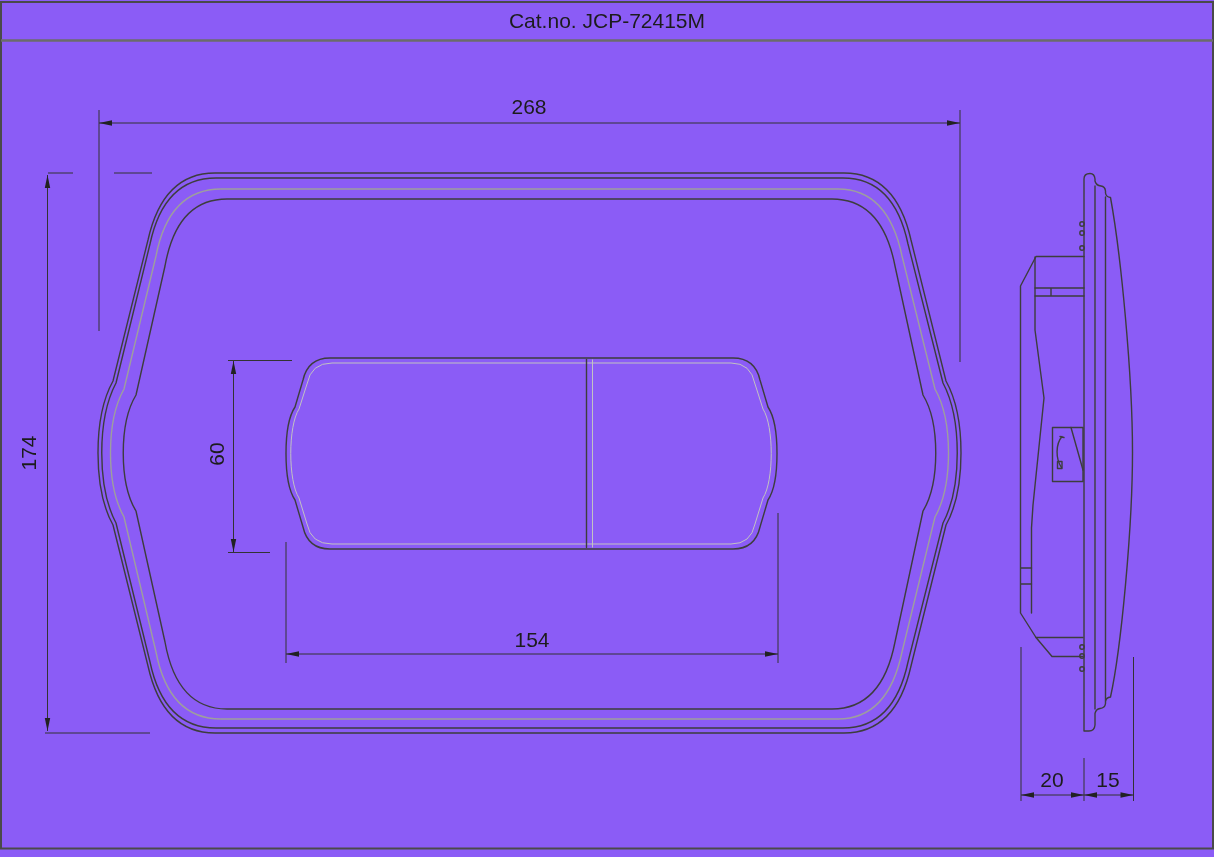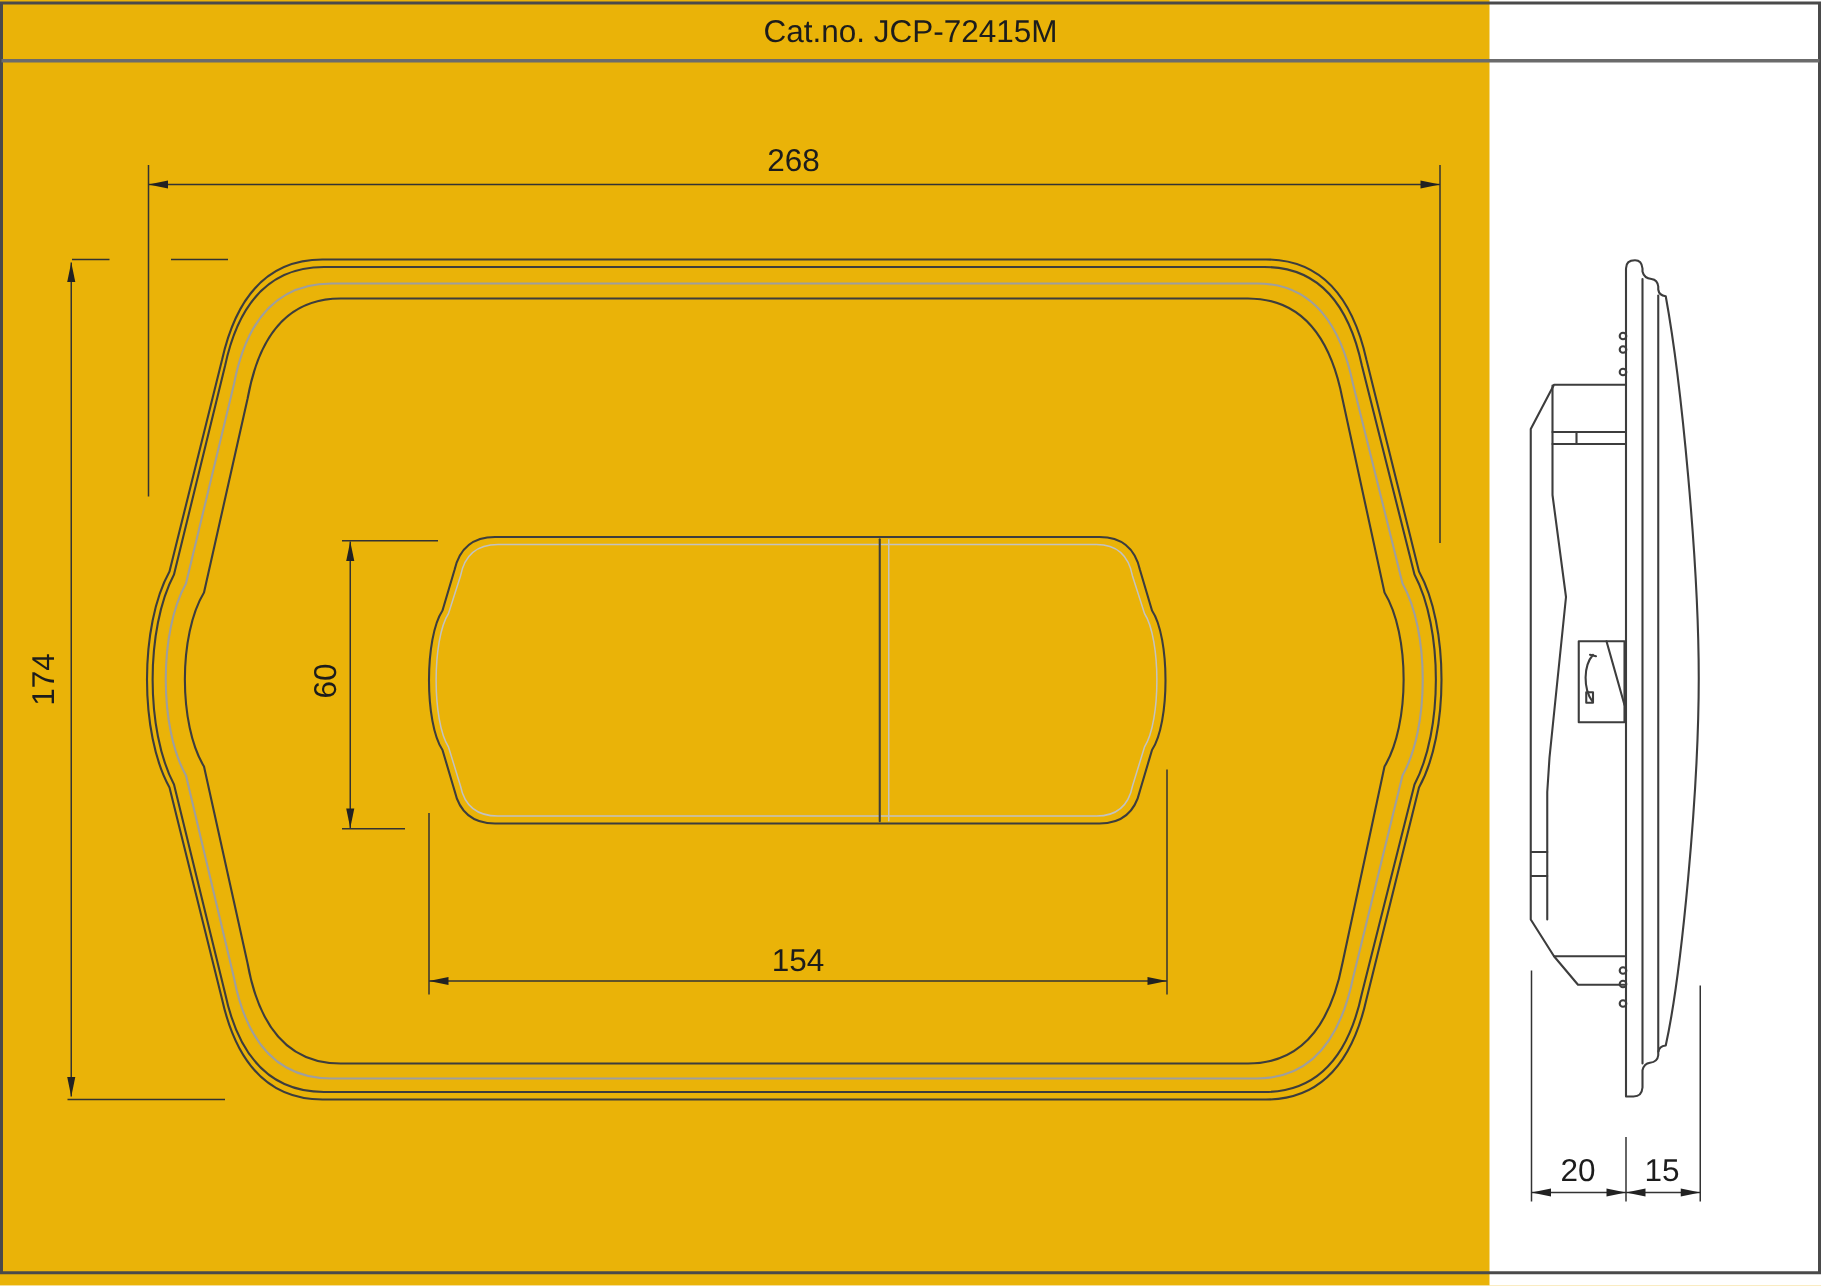--- a/index.html
+++ b/index.html
@@ -1,20 +1,20 @@
 <!DOCTYPE html>
 <html><head>
 <meta charset="utf-8">
 <style>
   html,body{
     margin:0;padding:0;background:#ffffff;
     width:1214px;height:857px;overflow:hidden;
     font-family:"Liberation Sans", sans-serif;
   }
-  .sheet{position:relative;width:993px;height:857px;background:#eab308;}
+  .sheet{position:relative;width:1214px;height:857px;background:#8b5cf6;}
   svg{display:block}
   text{fill:#1c1c1c;font-family:"Liberation Sans",sans-serif;font-size:21px;}
   .thin{stroke:#3d3d3d;stroke-width:1.4;fill:none;stroke-linejoin:round;stroke-linecap:round}
   .gray{stroke:#9e9e9e;stroke-width:1.4;fill:none;stroke-linejoin:round;stroke-linecap:round}
   .lite{stroke:#c2c2c2;stroke-width:1;fill:none;stroke-linejoin:round}
   .dim{stroke:#333;stroke-width:1;fill:none;stroke-linecap:butt}
   .arr{fill:#222;stroke:none}
 </style>
 </head>
 <body>

